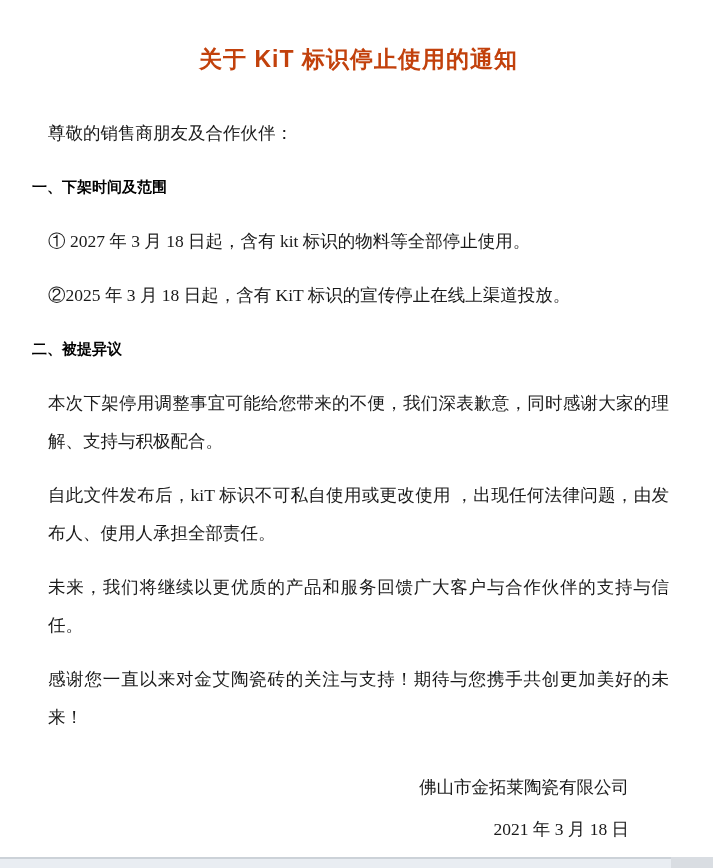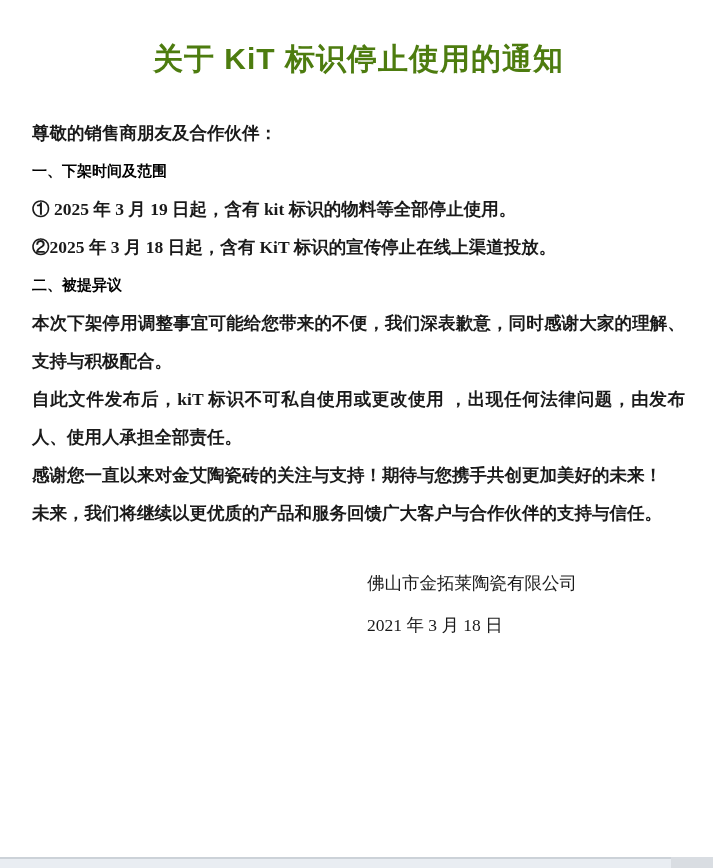--- a/index.html
+++ b/index.html
@@ -15,34 +15,33 @@
     width: 713px;
     height: 868px;
     background: #ffffff;
     color: #1a1a1a;
     font-family: "Liberation Serif", "DejaVu Serif", serif;
     box-sizing: border-box;
     padding: 42px 28px 0 32px;
   }
   .doc-title {
     font-family: "Liberation Sans", "DejaVu Sans", sans-serif;
-    font-size: 30px;
+    font-size: 23px;
     font-weight: 700;
-    color: #4d7c0f;
+    color: #c2410c;
     text-align: center;
     margin: 0 0 38px 0;
     line-height: 34px;
     letter-spacing: 1px;
   }
   .body-text {
     font-size: 17.5px;
     line-height: 38px;
-    margin: 0;
+    margin: 16px;
     text-align: justify;
-    font-weight: bold;
   }
   .salutation {
     text-align: left;
   }
   .indent-first {
     text-indent: 2em;
   }
   .section-heading {
     font-family: "Liberation Sans", "DejaVu Sans", sans-serif;
     font-size: 15px;
@@ -53,21 +52,21 @@
     text-align: left;
   }
   .list-item {
     text-align: left;
   }
   .signature {
     margin-top: 30px;
     margin-left: auto;
     margin-right: 56px;
     width: 262px;
-    text-align: left;
+    text-align: right;
   }
   .signature p {
     margin: 0;
     font-size: 17.5px;
     line-height: 42px;
   }
   .bottom-strip {
     position: absolute;
     left: 0;
     bottom: 0;
@@ -90,33 +89,33 @@
 
 <div class="page">
 
   <h1 class="doc-title">关于 KiT 标识停止使用的通知</h1>
 
   <p class="body-text salutation">尊敬的销售商朋友及合作伙伴：</p>
 
 
   <h2 class="section-heading">一、下架时间及范围</h2>
 
-  <p class="body-text list-item">① 2025 年 3 月 19 日起，含有 kit 标识的物料等全部停止使用。</p>
+  <p class="body-text list-item">① 2027 年 3 月 18 日起，含有 kit 标识的物料等全部停止使用。</p>
 
   <p class="body-text list-item">②2025 年 3 月 18 日起，含有 KiT 标识的宣传停止在线上渠道投放。</p>
 
   <h2 class="section-heading">二、被提异议</h2>
 
   <p class="body-text">本次下架停用调整事宜可能给您带来的不便，我们深表歉意，同时感谢大家的理解、支持与积极配合。</p>
 
   <p class="body-text">自此文件发布后，kiT 标识不可私自使用或更改使用 ，出现任何法律问题，由发布人、使用人承担全部责任。</p>
 
+  <p class="body-text">未来，我们将继续以更优质的产品和服务回馈广大客户与合作伙伴的支持与信任。</p>
+
   <p class="body-text">感谢您一直以来对金艾陶瓷砖的关注与支持！期待与您携手共创更加美好的未来！</p>
-
-  <p class="body-text">未来，我们将继续以更优质的产品和服务回馈广大客户与合作伙伴的支持与信任。</p>
 
   <div class="signature">
     <p>佛山市金拓莱陶瓷有限公司</p>
     <p>2021 年 3 月 18 日</p>
   </div>
 
   <div class="bottom-strip">
     <div class="strip-right"></div>
   </div>
 

